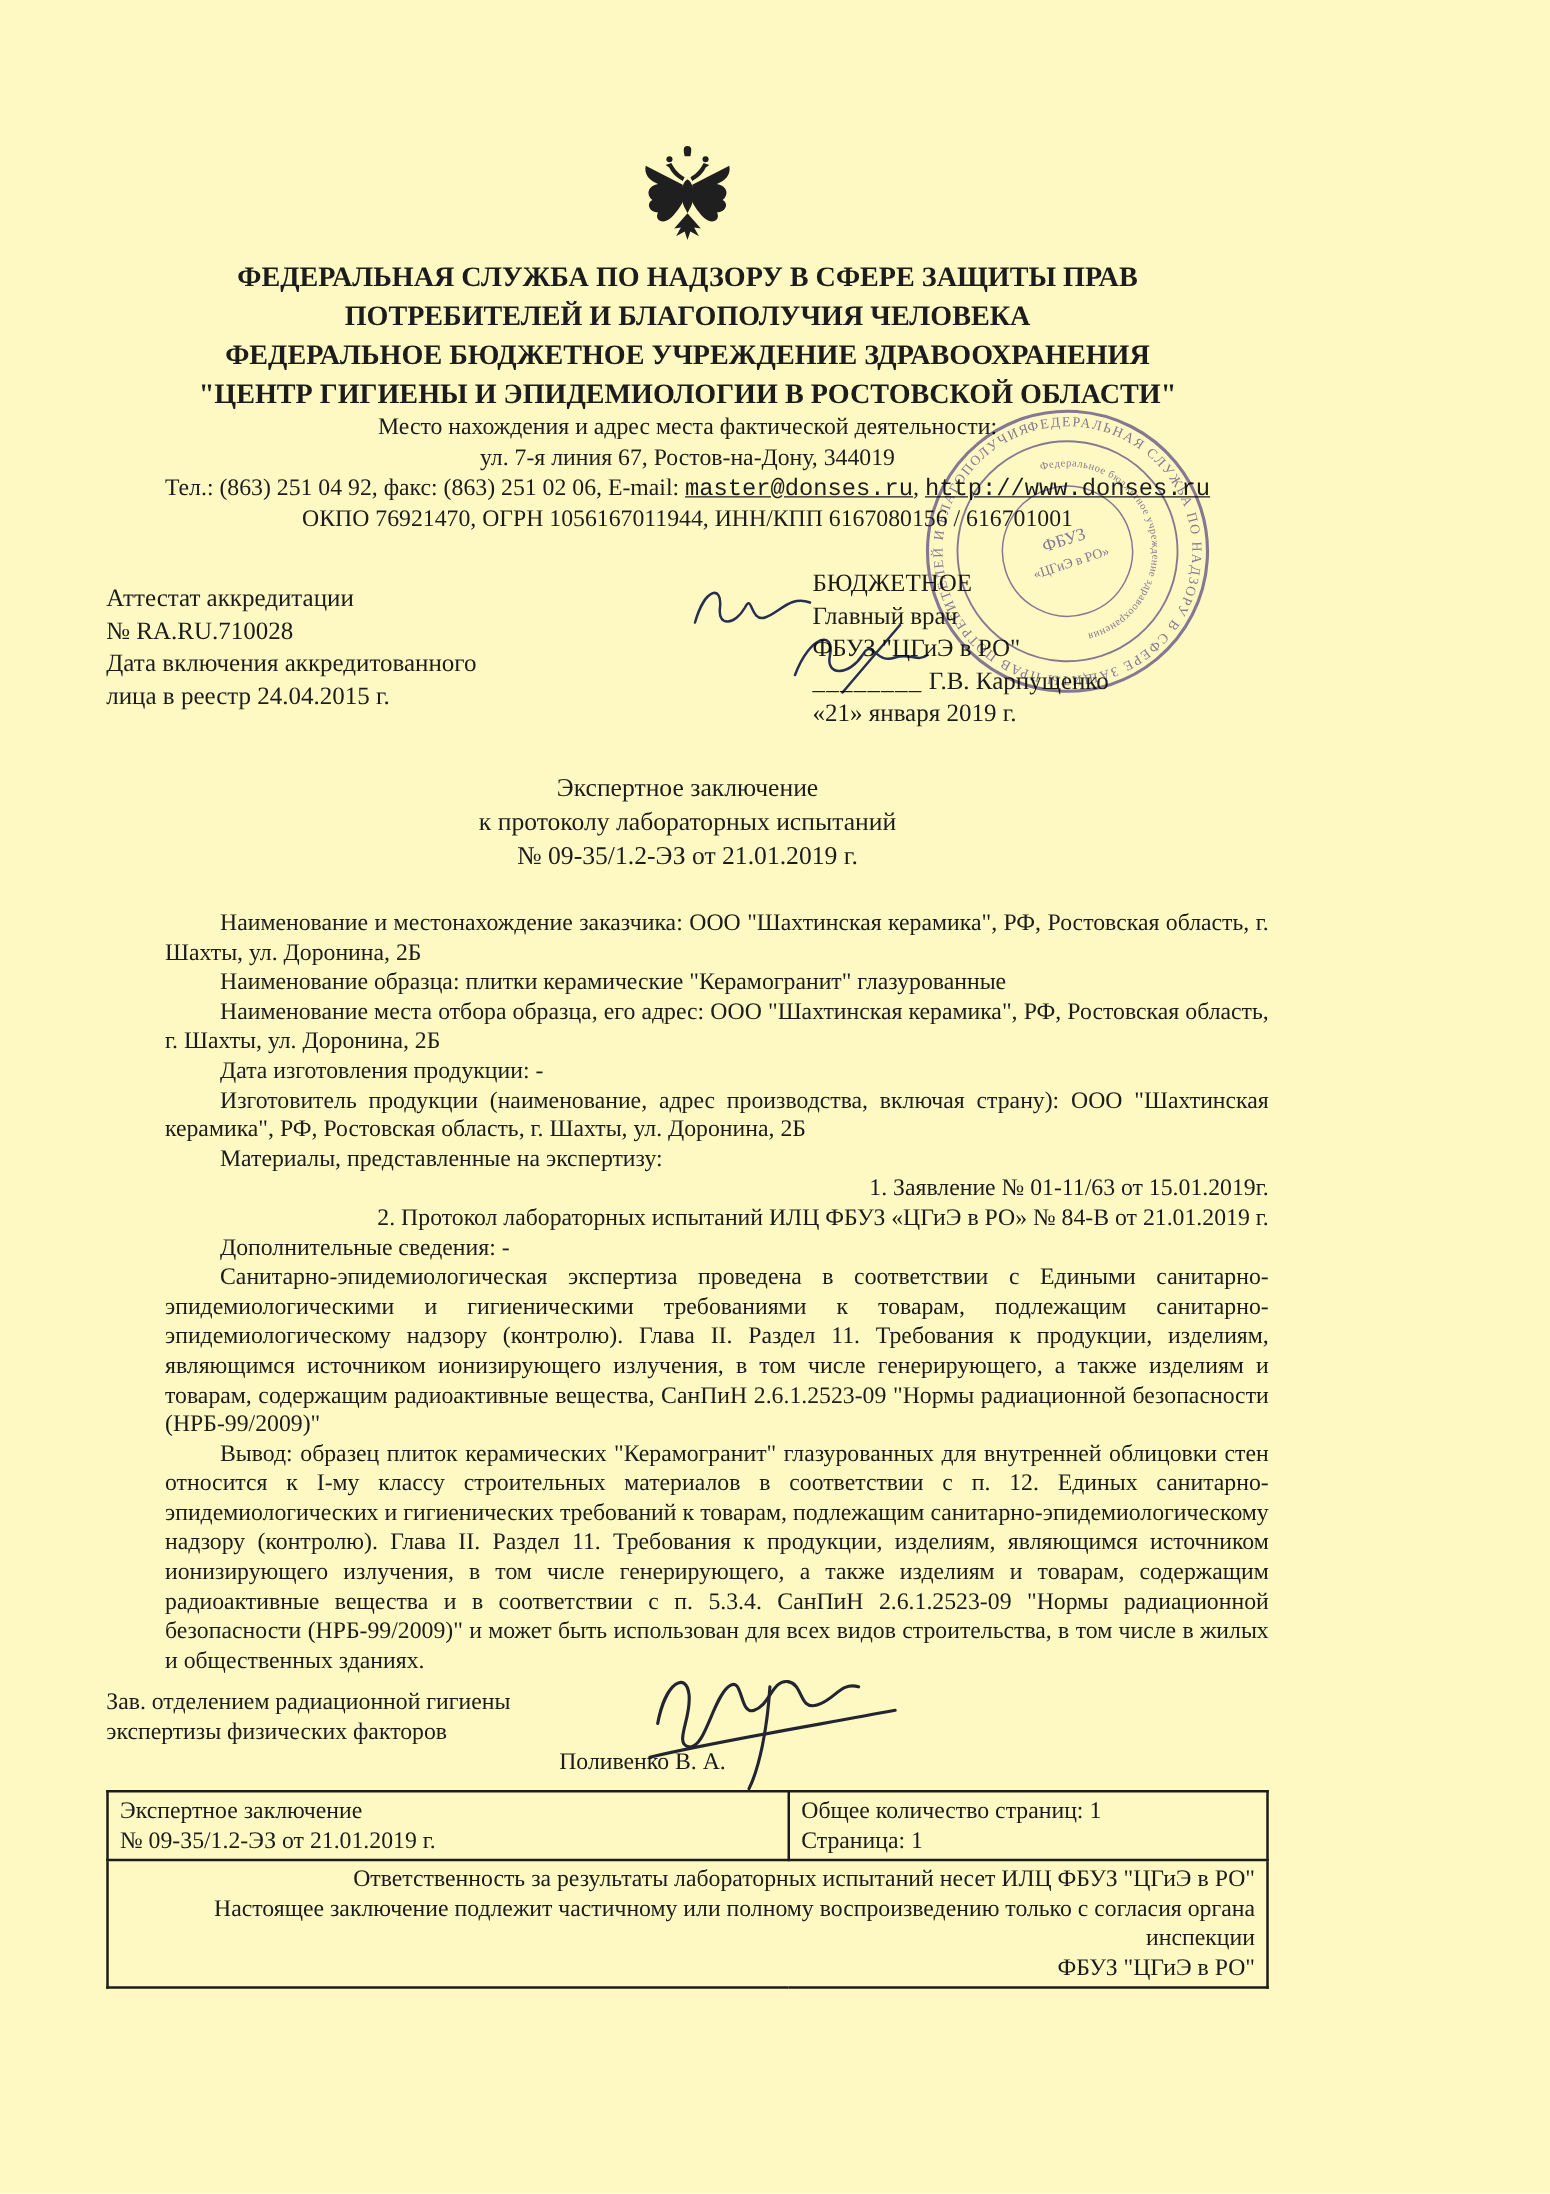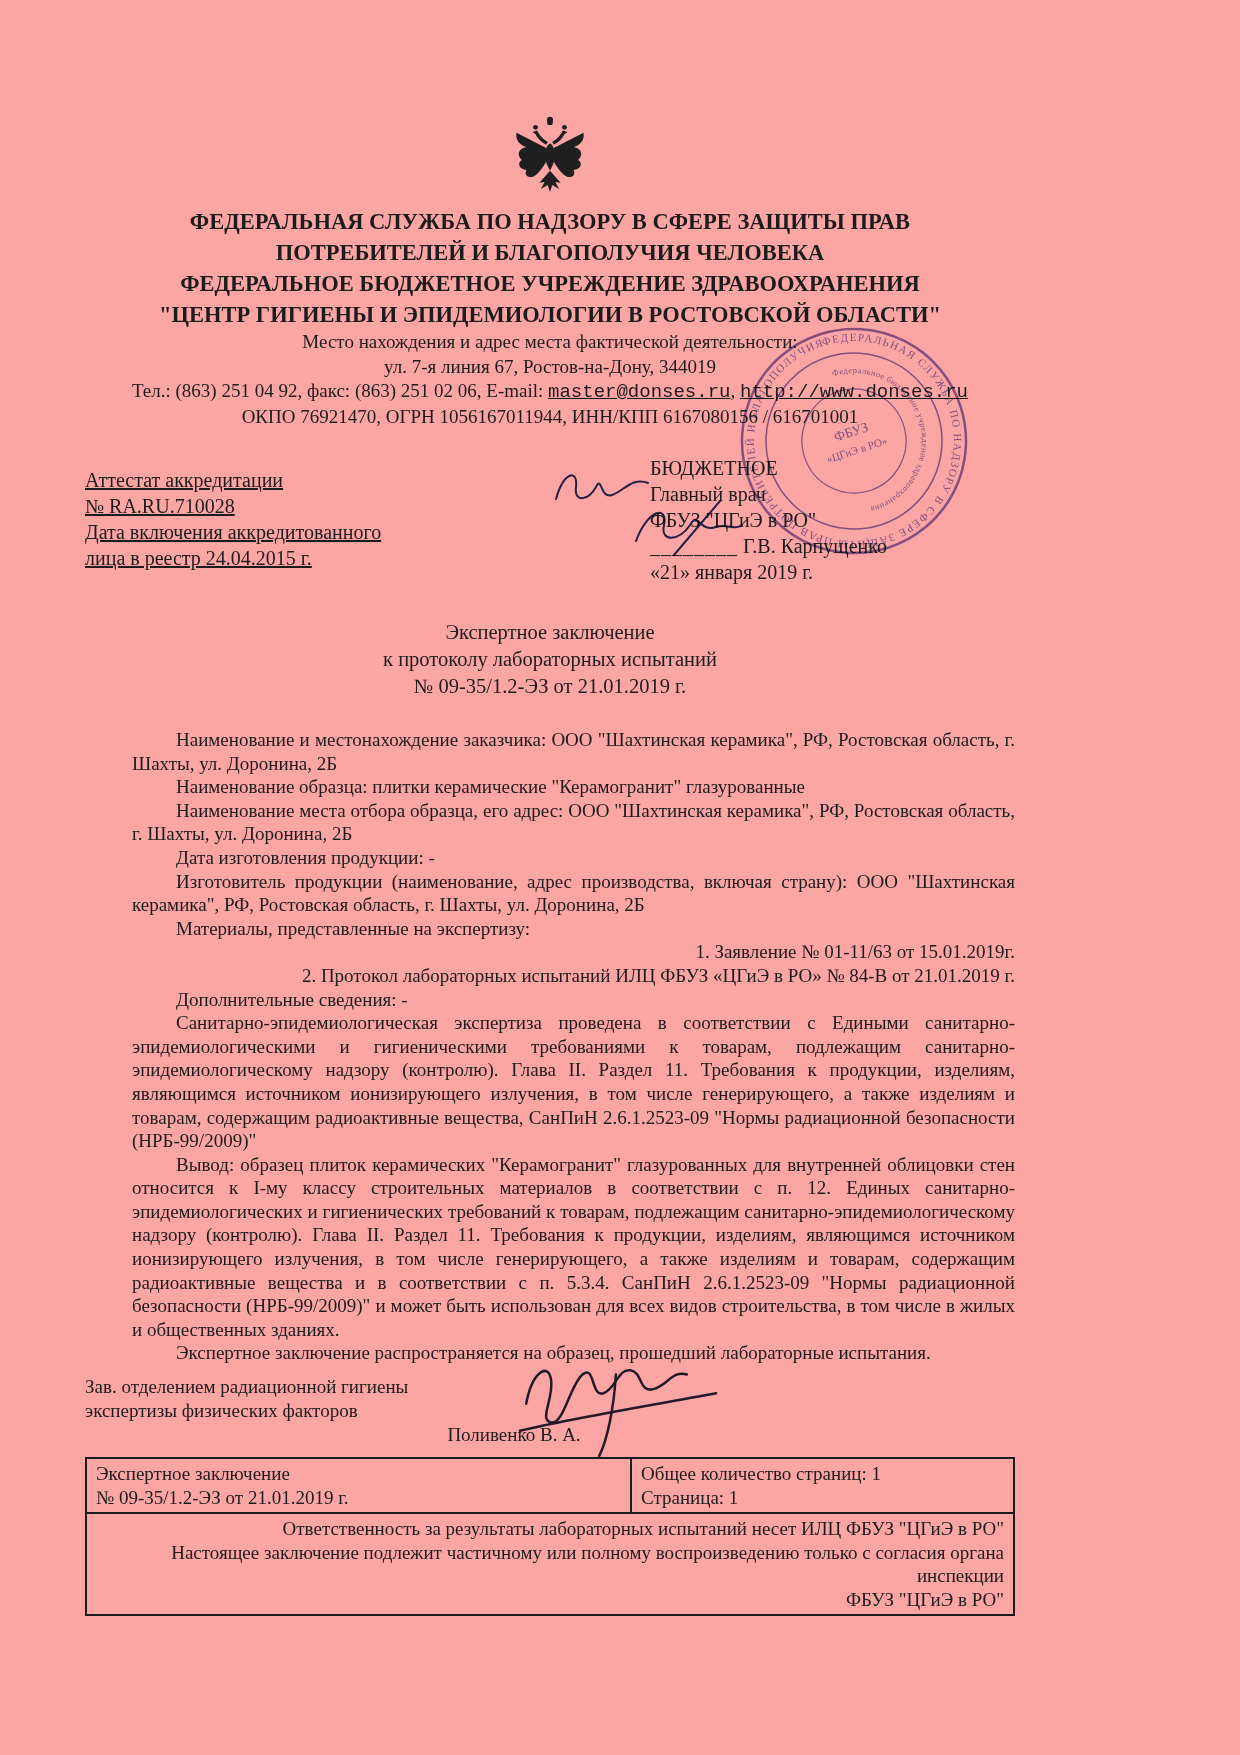--- a/index.html
+++ b/index.html
@@ -4,31 +4,31 @@
 <style>
   * { box-sizing: border-box; }
   html, body { margin: 0; padding: 0; }
   body {
     width: 1240px; height: 1755px;
     background: #ffffff;
     font-family: "Liberation Serif", serif;
     color: #1c1c1c;
     position: relative;
   }
-  .page { position: absolute; inset: 0; background: #fca5a5; overflow: hidden; }
+  .page { position: absolute; inset: 0; background: #fef9c3; overflow: hidden; }
   .content { position: absolute; left: 85px; top: 0; width: 930px; }
 
   .emblem { display: block; margin: 114px auto 6px auto; }
 
   .org-line { text-align: center; font-weight: bold; font-size: 22.5px; line-height: 31px; }
   .addr-line { text-align: center; font-size: 19px; line-height: 24.5px; }
   .u { text-decoration: underline; font-family: Liberation Mono, monospace; }
 
   .meta-row { position: relative; margin-top: 26px; height: 134px; font-size: 20px; line-height: 26px; }
-  .accred { position: absolute; left: 0; top: 12px; text-decoration: underline; }
+  .accred { position: absolute; left: 0; top: 12px; }
   .approve { position: absolute; left: 565px; top: 0; }
   .sign-line { letter-spacing: 1px; }
 
   .doc-title { text-align: center; font-size: 20.5px; line-height: 27px; margin-top: 30px; }
 
   .body-text { margin-top: 28px; font-size: 19px; line-height: 23.6px; text-align: justify; margin-left: 47px; }
   .para { text-indent: 44px; }
   .list-item { padding-left: 46px; text-align: right; }
 
   .sig-row { position: relative; display: flex; justify-content: space-between; margin-top: 10px; font-size: 19px; line-height: 24px; flex-direction: column; }
@@ -118,21 +118,20 @@
       <div class="para">Наименование образца: плитки керамические "Керамогранит" глазурованные</div>
       <div class="para">Наименование места отбора образца, его адрес: ООО "Шахтинская керамика", РФ, Ростовская область, г. Шахты, ул. Доронина, 2Б</div>
       <div class="para">Дата изготовления продукции: -</div>
       <div class="para">Изготовитель продукции (наименование, адрес производства, включая страну): ООО "Шахтинская керамика", РФ, Ростовская область, г. Шахты, ул. Доронина, 2Б</div>
       <div class="para">Материалы, представленные на экспертизу:</div>
       <div class="list-item">1.  Заявление № 01-11/63 от 15.01.2019г.</div>
       <div class="list-item">2.  Протокол лабораторных испытаний ИЛЦ ФБУЗ «ЦГиЭ в РО» № 84-В от 21.01.2019 г.</div>
       <div class="para">Дополнительные сведения: -</div>
       <div class="para">Санитарно-эпидемиологическая экспертиза проведена в соответствии с Едиными санитарно-эпидемиологическими и гигиеническими требованиями к товарам, подлежащим санитарно-эпидемиологическому надзору (контролю). Глава II. Раздел 11. Требования к продукции, изделиям, являющимся источником ионизирующего излучения, в том числе генерирующего, а также изделиям и товарам, содержащим радиоактивные вещества, СанПиН 2.6.1.2523-09 "Нормы радиационной безопасности (НРБ-99/2009)"</div>
       <div class="para">Вывод: образец плиток керамических "Керамогранит" глазурованных для внутренней облицовки стен относится к I-му классу строительных материалов в соответствии с п. 12. Единых санитарно-эпидемиологических и гигиенических требований к товарам, подлежащим санитарно-эпидемиологическому надзору (контролю). Глава II. Раздел 11. Требования к продукции, изделиям, являющимся источником ионизирующего излучения, в том числе генерирующего, а также изделиям и товарам, содержащим радиоактивные вещества и в соответствии с п. 5.3.4. СанПиН 2.6.1.2523-09 "Нормы радиационной безопасности (НРБ-99/2009)" и может быть использован для всех видов строительства, в том числе в жилых и общественных зданиях.</div>
-      <div class="para">Экспертное заключение распространяется на образец, прошедший лабораторные испытания.</div>
     </div>
 
     <div class="sig-row">
       <div>
         <div>Зав. отделением радиационной гигиены</div>
         <div>экспертизы физических факторов</div>
       </div>
       <div class="sig-right">Поливенко В. А.</div>
 
       <svg class="sig-svg sig-big" width="210" height="120" viewBox="0 0 200 115">

